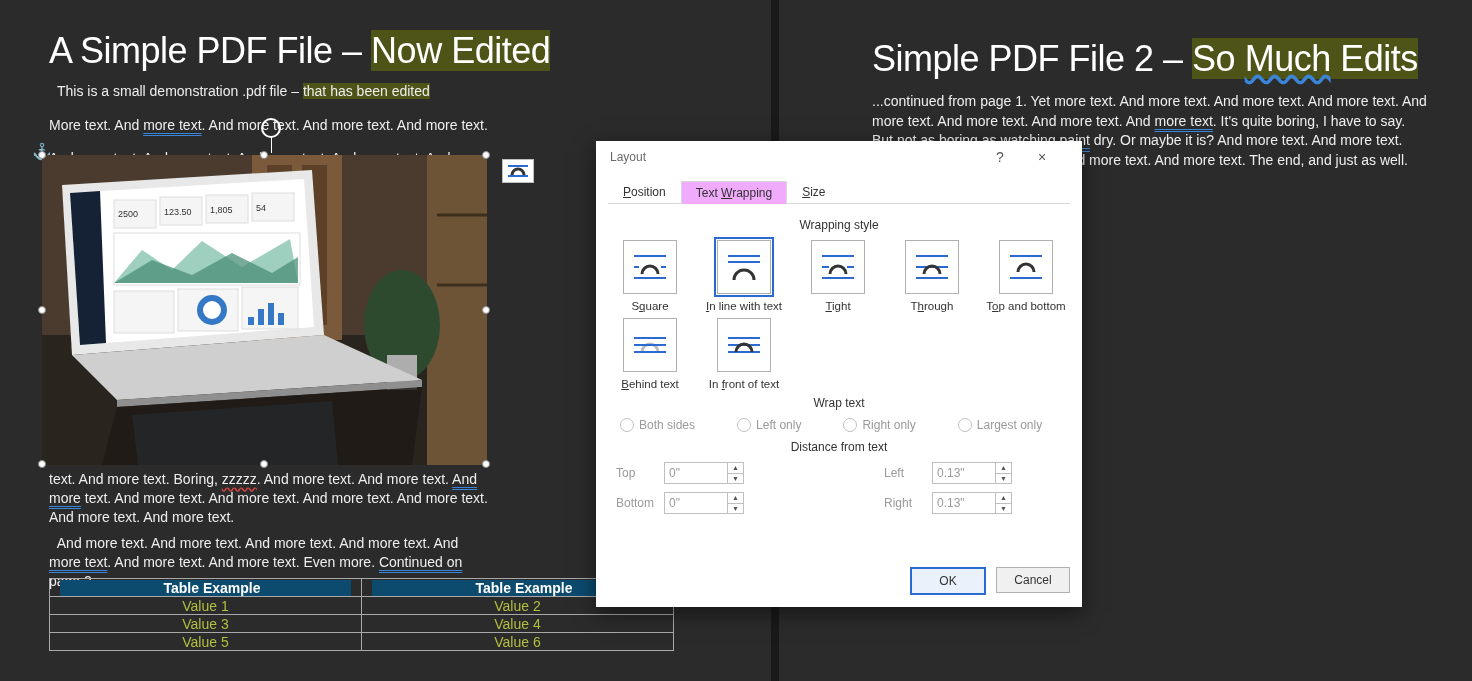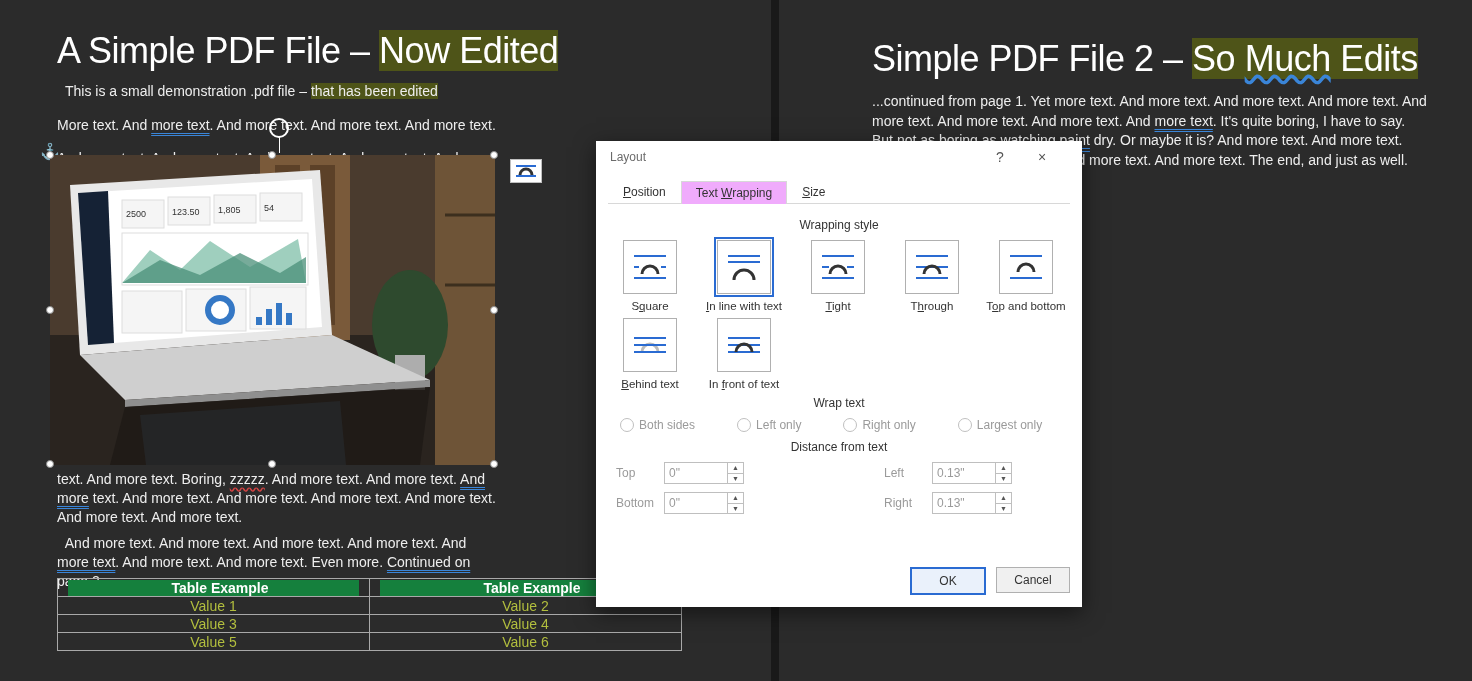--- a/index.html
+++ b/index.html
@@ -11,21 +11,21 @@
     font-family: "Segoe UI", Arial, sans-serif;
     overflow: hidden;
     position: relative;
   }
 
   .page {
     position: absolute;
     background: #2b2b2b;
     color: #ffffff;
   }
-  #page-left { left: 12px; top: 0; width: 770px; height: 554px; }
+  #page-left { left: 4px; top: 0; width: 770px; height: 554px; }
   #page-right { left: 780px; top: 0; width: 692px; height: 681px; }
 
   .page-divider {
     position: absolute;
     left: 771px;
     top: 0;
     width: 8px;
     height: 681px;
     background: #191919;
   }
@@ -134,21 +134,21 @@
     width: 625px;
     border-collapse: collapse;
     font-size: 14px;
   }
   table.grid td {
     border: 1px solid #a9a9a9;
     padding: 0 10px;
     height: 17px;
   }
   table.grid td span { display: block; text-align: center; }
-  .thcell { background: #15803d; color: #ffffff; font-weight: 600; padding-left: 13px; }
+  .thcell { background: #0c4a6e; color: #ffffff; font-weight: 600; padding-left: 13px; }
   .valcell { color: #b2be3e; background: transparent; }
   .val-nohlt { color: #b2be3e; }
 
   
   .dialog {
     position: absolute;
     left: 596px;
     top: 141px;
     width: 486px;
     height: 466px;

